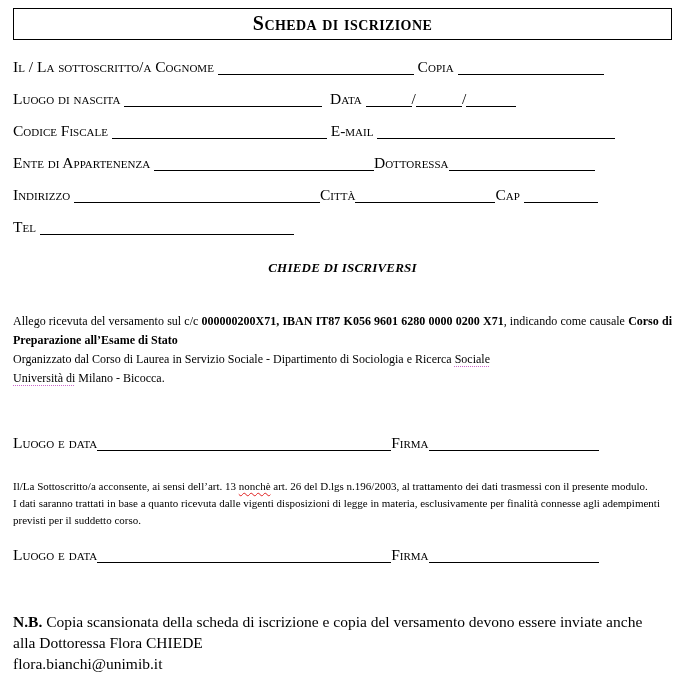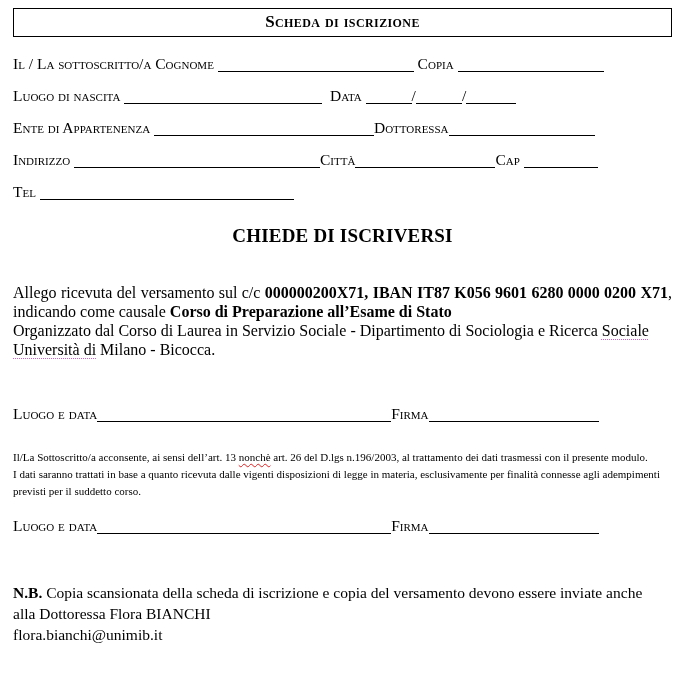--- a/index.html
+++ b/index.html
@@ -18,21 +18,21 @@
   
   .title-box {
     border: 1px solid #000;
     text-align: center;
     padding: 3px 0 4px 0;
     margin-bottom: 18px;
   }
   .title-box .title {
     font-weight: bold;
     font-variant: small-caps;
-    font-size: 17px;
+    font-size: 20px;
     letter-spacing: 0.4px;
   }
   
   .row {
     font-size: 15.5px;
     font-variant: small-caps;
     margin: 0 0 14px 0;
     white-space: nowrap;
     line-height: 18px;
   }
@@ -42,28 +42,29 @@
   .fl {
     display: inline-block;
     height: 0;
     border-bottom: 1px solid #000;
     margin-bottom: -3px;
   }
   
   .section-heading {
     text-align: center;
     font-weight: bold;
-    font-size: 19px;
+    font-size: 13px;
     margin: 24px 0 0 0;
     letter-spacing: 0.2px;
+    font-style: italic;
   }
   
   .payment {
     margin-top: 36px;
-    font-size: 16px;
+    font-size: 12px;
     line-height: 19px;
     text-align: justify;
     width: 659px;
   }
   .b { font-weight: bold; }
   .grammar {
     text-decoration: underline dotted #cc66cc;
     text-decoration-thickness: 1px;
     text-underline-offset: 3px;
   }
@@ -112,20 +113,26 @@
     <span class="fl" style="width:146px"></span>
   </div>
 
   <div class="row">
     <span class="lbl">Luogo di nascita</span>
     <span class="fl" style="width:198px"></span>
     &nbsp;<span class="lbl">Data</span>
     <span class="fl" style="width:46px"></span><span class="plain">/</span><span class="fl" style="width:46px"></span><span class="plain">/</span><span class="fl" style="width:50px"></span>
   </div>
 
+  <div class="row">
+    <span class="lbl">Codice Fiscale</span>
+    <span class="fl" style="width:215px"></span>
+    <span class="lbl">E-mail</span>
+    <span class="fl" style="width:238px"></span>
+  </div>
 
   <div class="row">
     <span class="lbl">Ente di Appartenenza</span>
     <span class="fl" style="width:220px"></span><span class="lbl">Dottoressa</span><span class="fl" style="width:146px"></span>
   </div>
 
   <div class="row">
     <span class="lbl">Indirizzo</span>
     <span class="fl" style="width:246px"></span><span class="lbl">Città</span><span class="fl" style="width:140px"></span><span class="lbl">Cap</span>
     <span class="fl" style="width:74px"></span>
@@ -151,17 +158,17 @@
   <div class="privacy">
     <span>Il/La Sottoscritto/a acconsente, ai sensi dell’art. 13 </span><span class="spell">nonchè</span><span> art. 26 del D.lgs n.196/2003, al trattamento dei dati trasmessi con il presente modulo.</span><br>
     <span>I dati saranno trattati in base a quanto ricevuta dalle vigenti disposizioni di legge in materia, esclusivamente per finalità connesse agli adempimenti previsti per il suddetto corso.</span>
   </div>
 
   <div class="sig-row second">
     <span class="lbl">Luogo e data</span><span class="fl" style="width:294px"></span><span class="lbl">Firma</span><span class="fl" style="width:170px"></span>
   </div>
 
   <div class="note">
-    <span class="b">N.B.</span><span> Copia scansionata della scheda di iscrizione e copia del versamento devono essere inviate anche alla Dottoressa  Flora BIANCHI</span><br>
+    <span class="b">N.B.</span><span> Copia scansionata della scheda di iscrizione e copia del versamento devono essere inviate anche alla Dottoressa  Flora CHIEDE</span><br>
     <span>flora.bianchi@unimib.it</span>
   </div>
 
 </div>
 
 </body></html>

